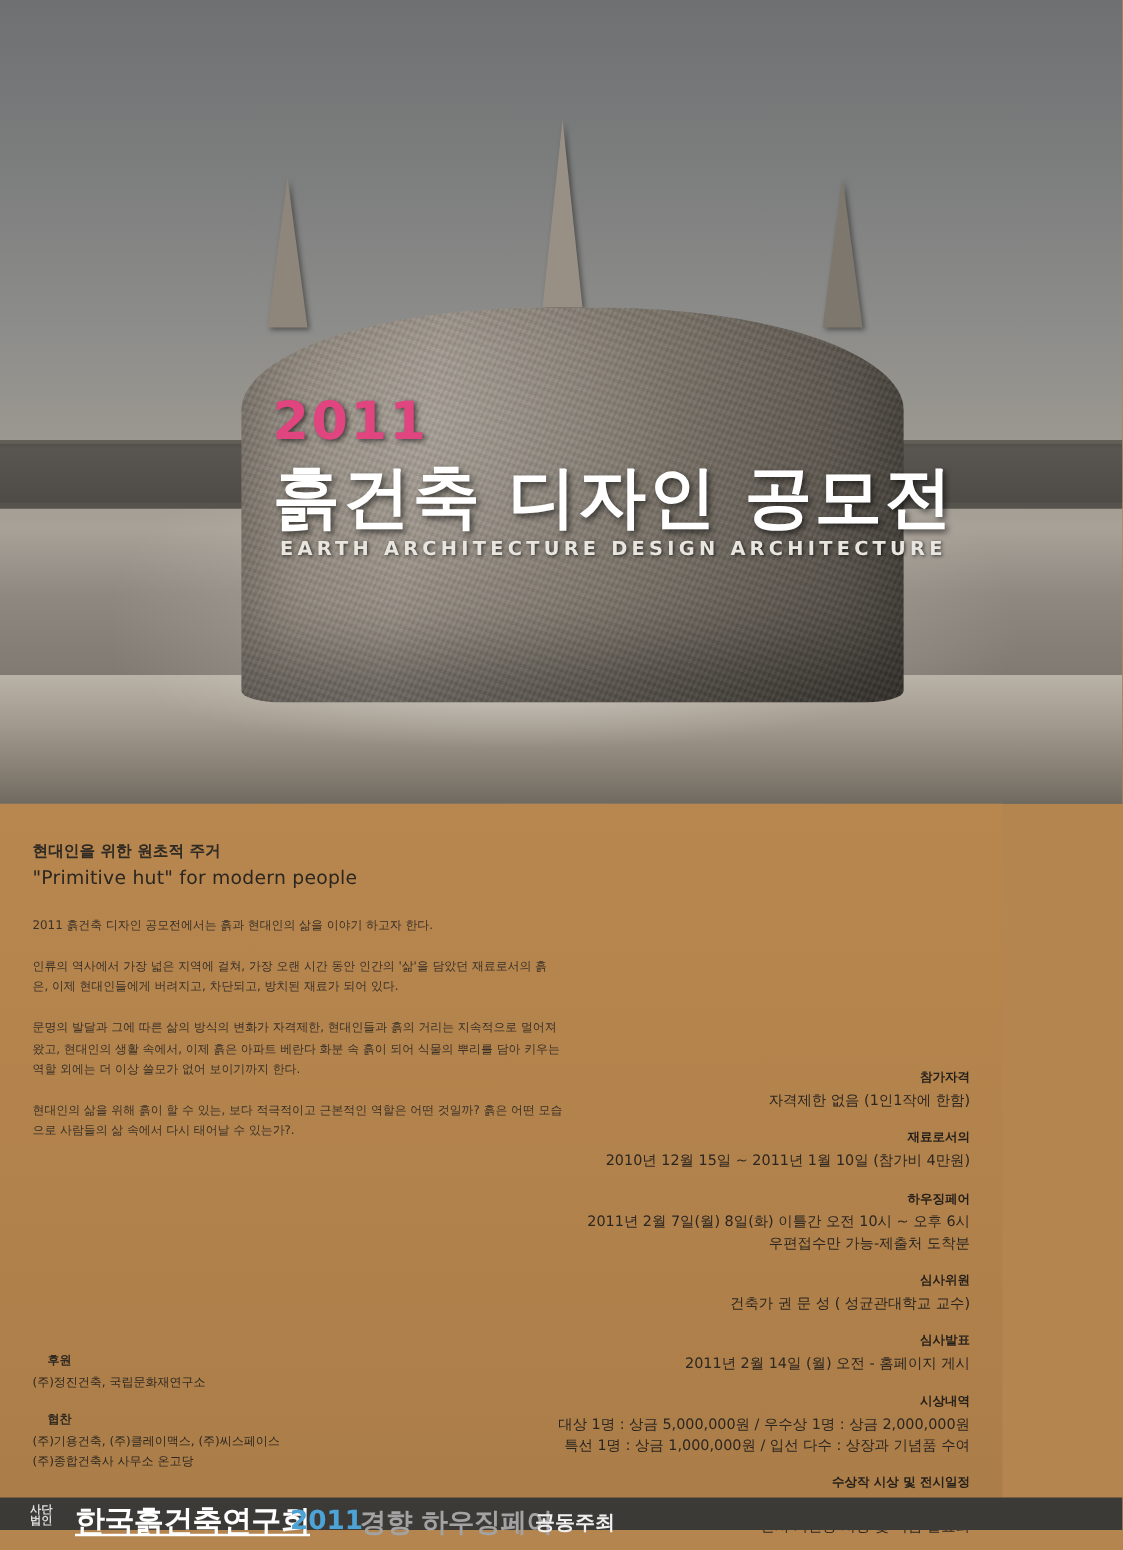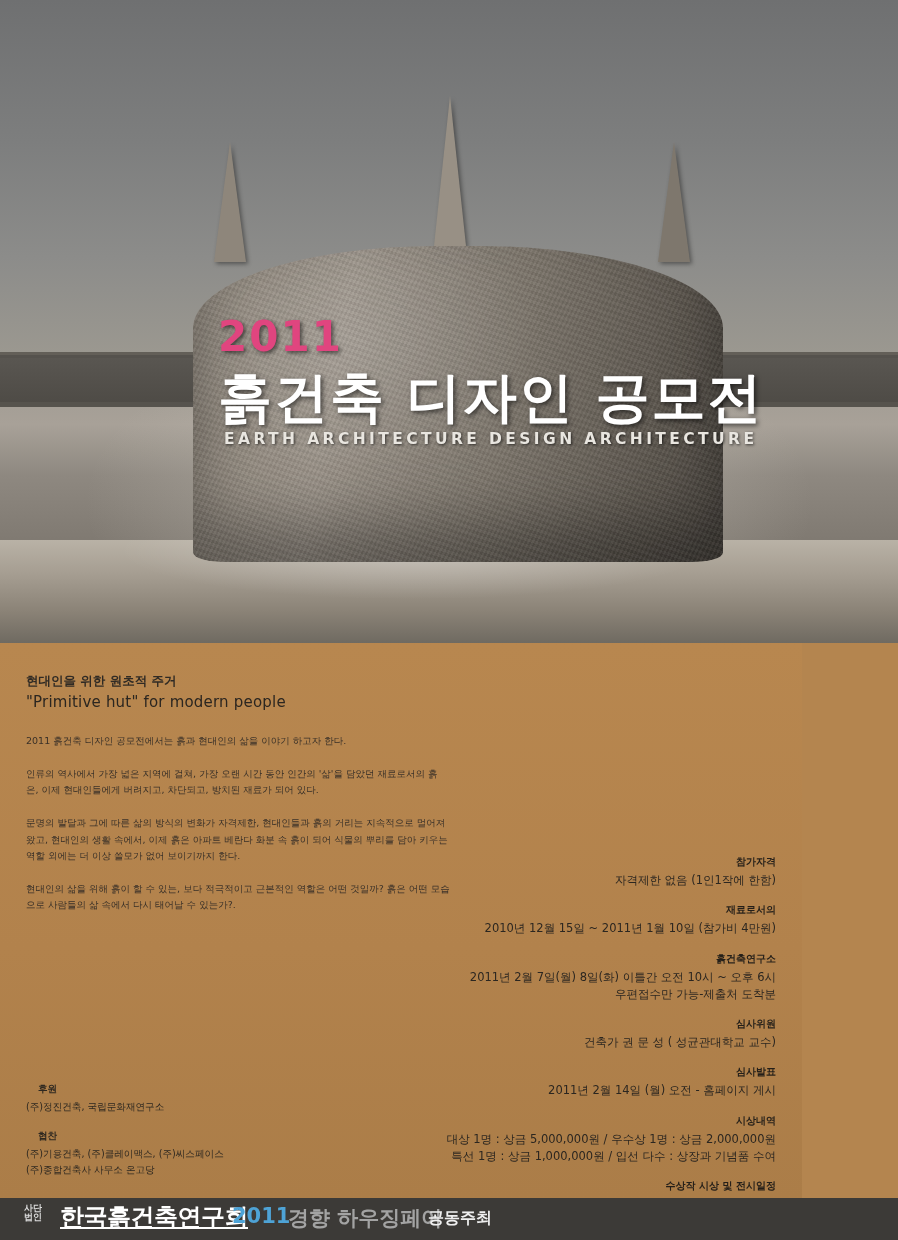--- a/index.html
+++ b/index.html
@@ -112,21 +112,21 @@
   .details{
     position:absolute;right:26px;top:212px;width:520px;
     text-align:right;color:#241f19;
   }
   .det{margin-bottom:14px;}
   .det .dlabel{font-size:10px;font-weight:bold;color:#241f19;margin-bottom:3px;}
   .det .dline{font-size:11.5px;color:#2b2620;line-height:1.5;}
 
   
   .bottombar{
-    position:absolute;left:0;top:1198px;width:898px;height:42px;
+    position:absolute;left:0;top:1198px;width:898px;height:26px;
     background:#3c3a37;color:#fff;
   }
   .bb-inner{position:relative;width:898px;height:42px;}
   .org-mark{
     position:absolute;left:24px;top:6px;font-size:9px;line-height:1.05;color:#ddd;font-weight:bold;
   }
   .org-name{
     position:absolute;left:60px;top:3px;font-size:24px;font-weight:bold;color:#fff;letter-spacing:-.5px;text-decoration:underline;
   }
   .fair-year{
@@ -184,21 +184,21 @@
     <div class="details">
       <div class="det">
         <div class="dlabel">참가자격</div>
         <div class="dline">자격제한 없음 (1인1작에 한함)</div>
       </div>
       <div class="det">
         <div class="dlabel">재료로서의</div>
         <div class="dline">2010년 12월 15일 ~ 2011년 1월 10일  (참가비 4만원)</div>
       </div>
       <div class="det">
-        <div class="dlabel">흙건축연구소</div>
+        <div class="dlabel">하우징페어</div>
         <div class="dline">2011년 2월 7일(월) 8일(화) 이틀간 오전 10시 ~ 오후 6시</div>
         <div class="dline">우편접수만 가능-제출처 도착분</div>
       </div>
       <div class="det">
         <div class="dlabel">심사위원</div>
         <div class="dline">건축가 권 문 성 ( 성균관대학교 교수)</div>
       </div>
       <div class="det">
         <div class="dlabel">심사발표</div>
         <div class="dline">2011년 2월 14일 (월) 오전 - 홈페이지 게시</div>

